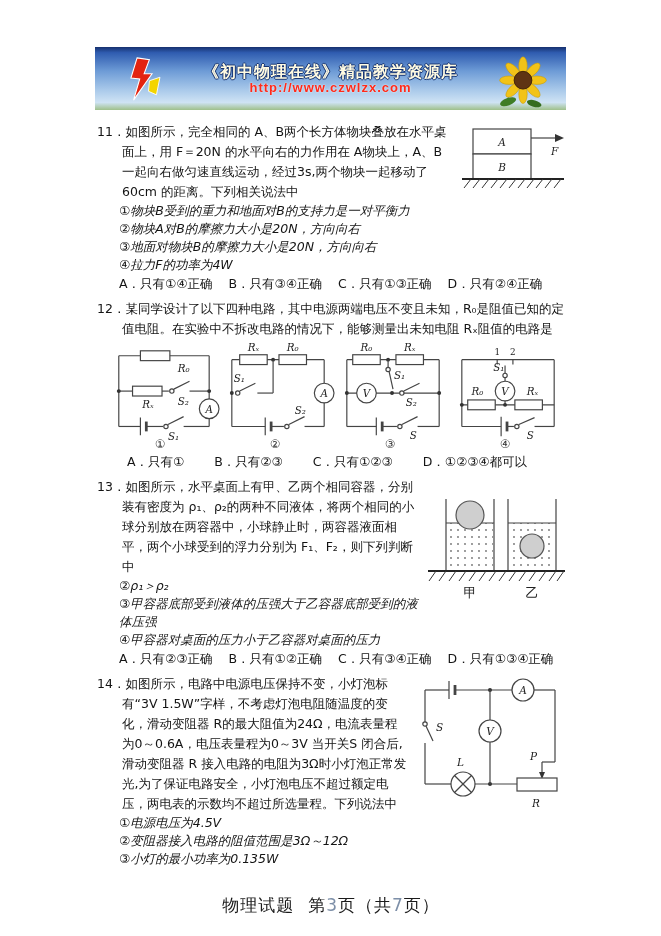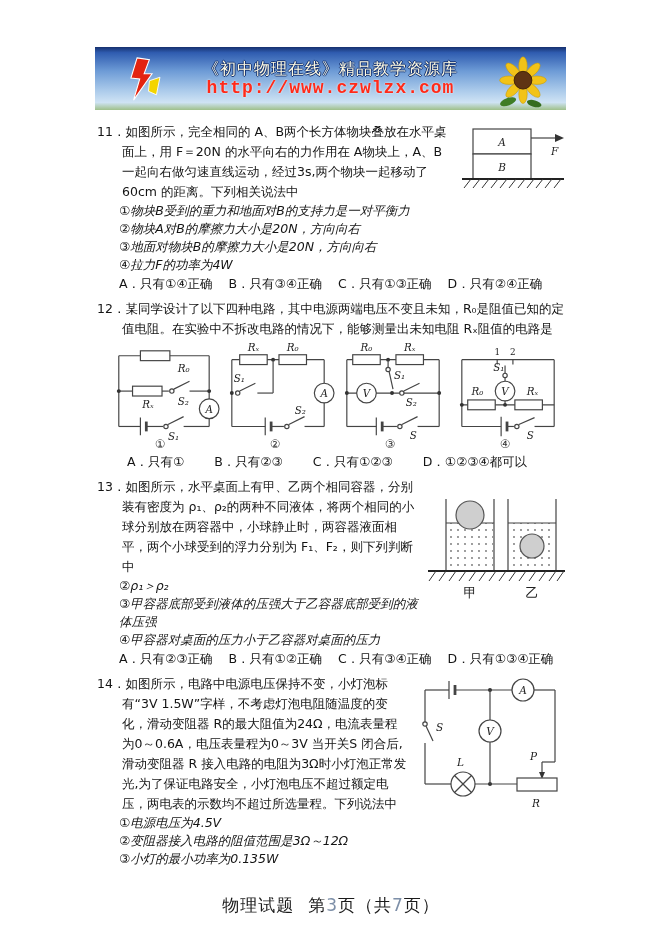--- a/index.html
+++ b/index.html
@@ -10,26 +10,26 @@
   }
 
   
   .banner {
     position:absolute; left:95px; top:47px; width:471px; height:63px;
     background:linear-gradient(180deg,#16306e 0%,#2f5cb0 9%,#6d9bd6 38%,#a9c9ea 68%,#cfe3f4 88%,#9fc08a 100%);
     display:flex; align-items:center; overflow:hidden;
   }
   .banner-text { flex:1; text-align:center; line-height:1.15; margin-top:2px; }
   .banner-title {
-    color:#fffbe2; font-weight:normal; font-size:16px; letter-spacing:1px;
+    color:#fffbe2; font-weight:bold; font-size:16px; letter-spacing:1px;
     text-shadow:-1px 0 0 #173472,1px 0 0 #173472,0 -1px 0 #173472,0 1px 0 #173472;
   }
   .banner-url {
-    color:#ff2a1a; font-weight:bold; font-size:18px; letter-spacing:1px;
-    font-family:Liberation Mono, monospace;
+    color:#ff2a1a; font-weight:bold; font-size:13px; letter-spacing:1px;
+    font-family:Liberation Sans, sans-serif;
     text-shadow:0 0 2px #ffffff;
   }
   .logo-svg { width:44px; height:48px; margin-left:28px; flex:0 0 auto; }
   .sunflower-svg { width:58px; height:56px; margin-right:14px; margin-top:8px; flex:0 0 auto; }
 
   
   .content { position:absolute; left:97px; top:122px; width:468px; }
   .question { margin:0 0 5px 0; }
   .stem { margin:0; padding-left:25px; text-indent:-25px; line-height:20px; }
   .qnum { white-space:pre;text-align:center; }

